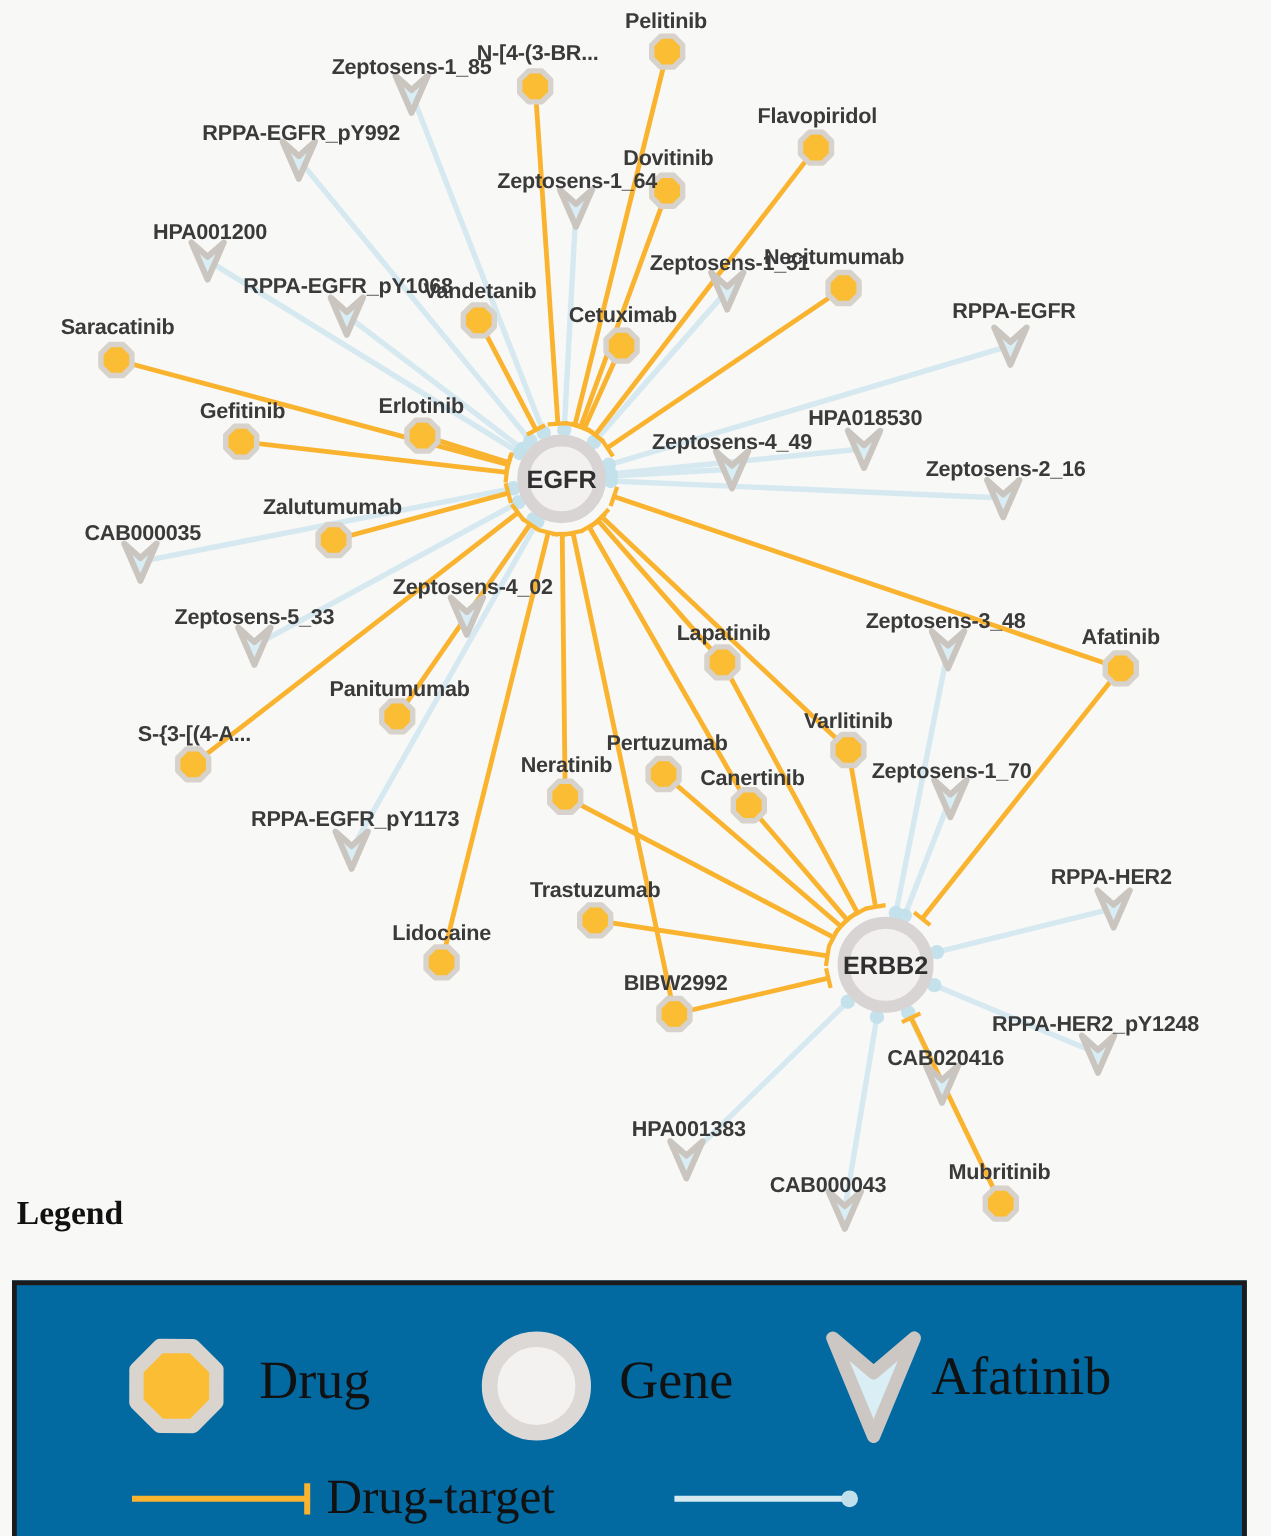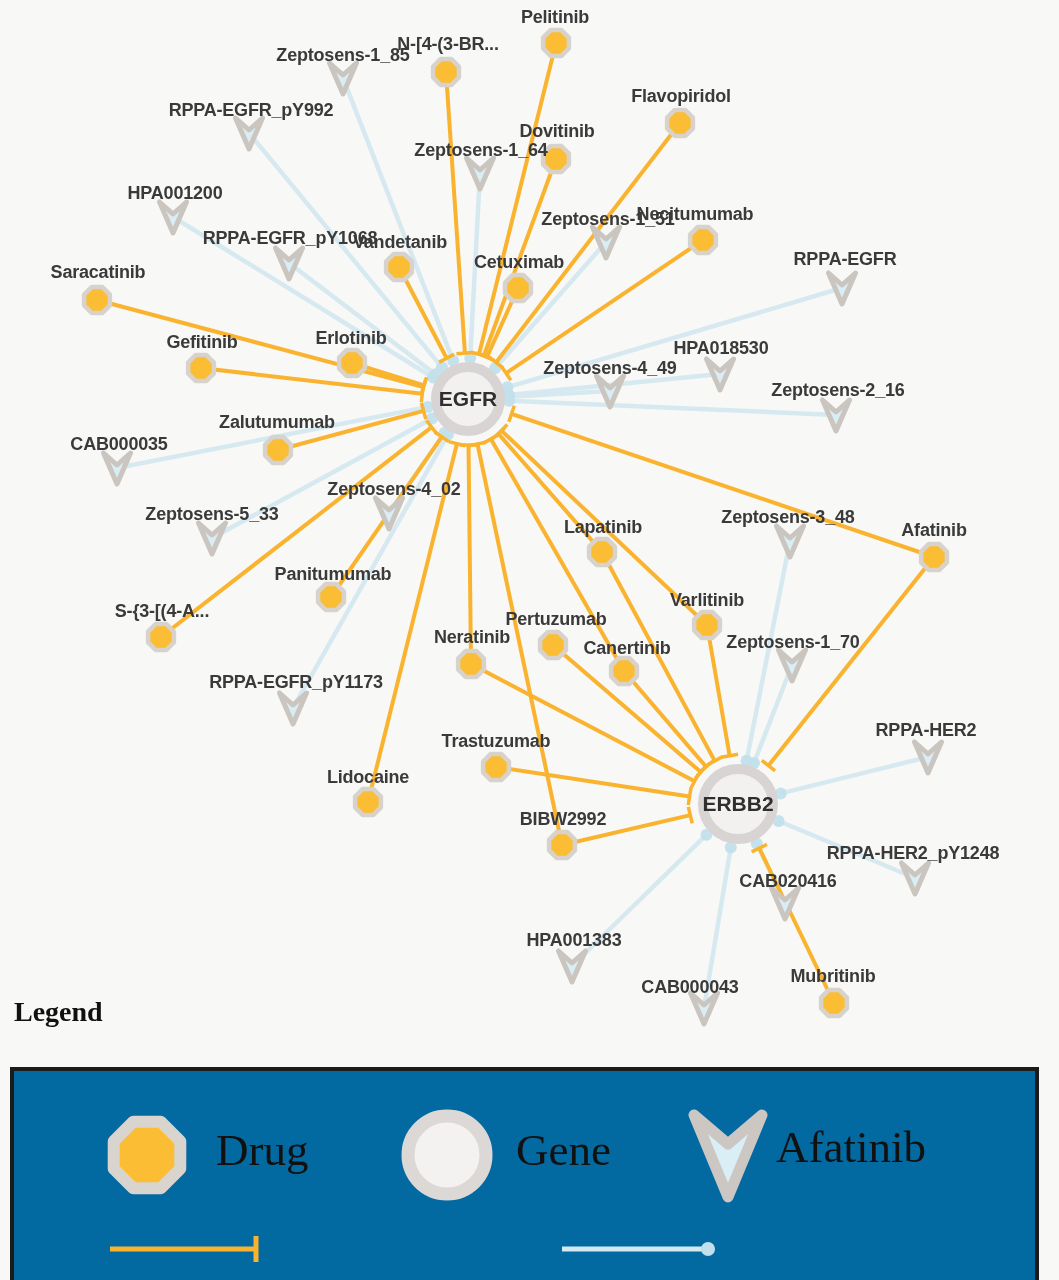--- a/index.html
+++ b/index.html
@@ -263,20 +263,21 @@
 
     <svg class="abs" style="left:664px;top:30px" width="100" height="104" viewBox="-50 -52 100 104">
       <path d="M -34 -38 L 0 44 L 34 -38 L 0 -9 Z" fill="#D9EEF5" stroke="#CDC7C3" stroke-width="11" stroke-linejoin="round"></path>
     </svg>
     <div class="legend-item-label" style="left:762px;top:50px">Afatinib</div>
 
     <svg class="abs" style="left:92px;top:160px" width="170" height="36" viewBox="0 0 170 36">
       <line x1="4" y1="18" x2="150" y2="18" stroke="#FAB32F" stroke-width="5"></line>
       <line x1="150" y1="5" x2="150" y2="31" stroke="#FAB32F" stroke-width="5"></line>
     </svg>
+    <div class="legend-edge-label" style="left:258px;top:152px">Drug-target</div>
 
     <svg class="abs" style="left:544px;top:160px" width="170" height="36" viewBox="0 0 170 36">
       <line x1="4" y1="18" x2="148" y2="18" stroke="#D4E9F0" stroke-width="5"></line>
       <circle cx="150" cy="18" r="7" fill="#C2E0EB"></circle>
     </svg>
 
   </div>
 </div>
 
 </body></html>

